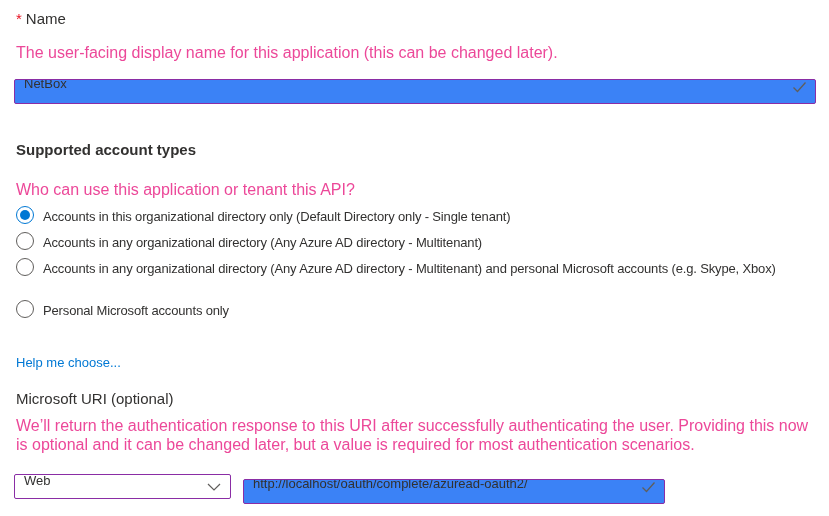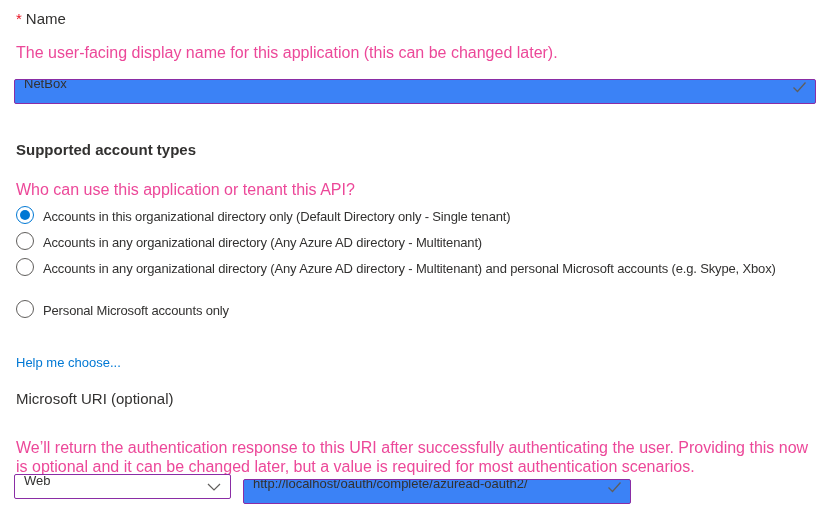--- a/index.html
+++ b/index.html
@@ -79,32 +79,32 @@
 
   <div class="radio-row" style="top:300px;">
     <span class="radio-circle"></span>
     <span class="radio-label">Personal Microsoft accounts only</span>
   </div>
 
   <a class="link" style="top:313px;margin-top:42px;">Help me choose...</a>
 
   <div class="section-title" style="top:390px;">Microsoft URI (optional)</div>
 
-  <div class="desc" style="top:438px; width:801px;">We’ll return the authentication response to this URI after successfully authenticating the user. Providing this now is optional and it can be changed later, but a value is required for most authentication scenarios.</div>
+  <div class="desc" style="top:416px; width:801px;">We’ll return the authentication response to this URI after successfully authenticating the user. Providing this now is optional and it can be changed later, but a value is required for most authentication scenarios.</div>
 
   <div class="combo" style="top:474px; left:14px; width:217px;" role="combobox">
     <span>Web</span>
     <span class="combo-chevron">
       <svg width="14" height="8" viewBox="0 0 14 8">
           <path d="M1 1 L7 7 L13 1" fill="none" stroke="currentColor" stroke-width="1.2"></path>
         </svg>
     </span>
   </div>
 
-  <div class="input-wrap" style="top:474px; left:243px; width:388px;">
+  <div class="input-wrap" style="top:474px; left:243px; width:422px;">
     <input class="text-input" type="text" value="http://localhost/oauth/complete/azuread-oauth2/" style="">
     <span class="input-check">
       <svg width="15" height="12" viewBox="0 0 15 12">
           <path d="M1.5 6.5 L5.5 10.5 L13.5 1.5" fill="none" stroke="currentColor" stroke-width="1.3"></path>
         </svg>
     </span>
   </div>
 
 </div>
 

